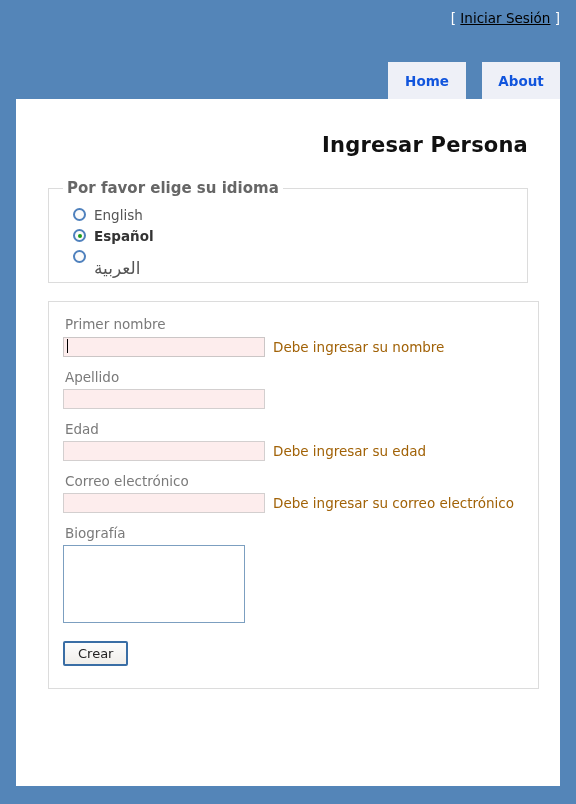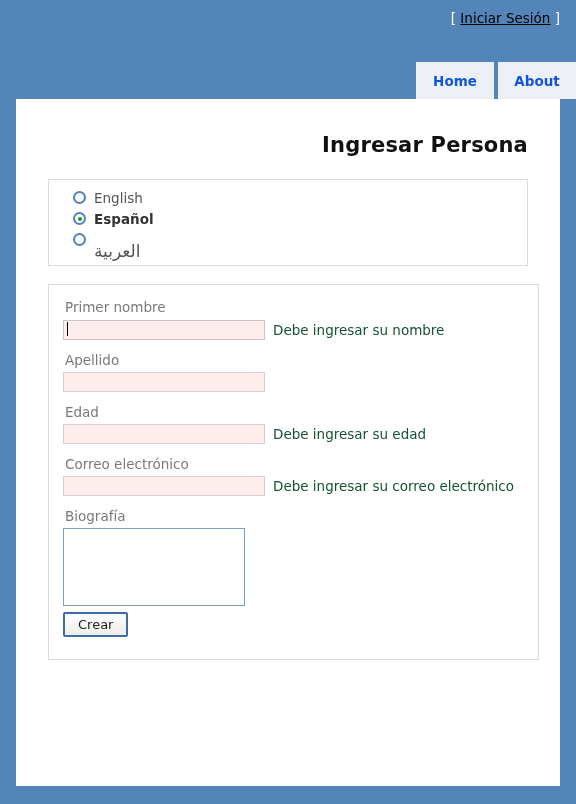--- a/index.html
+++ b/index.html
@@ -28,25 +28,25 @@
   .login-link {
     color: #000000;
     text-decoration: underline;
     cursor: pointer;
   }
 
   
   .nav-tabs {
     position: absolute;
     top: 62px;
-    right: 0;
+    right: 16px;
     height: 37px;
     display: flex;
     align-items: stretch;
-    gap: 4px;
+    gap: 16px;
   }
   .nav-tab {
     width: 78px;
     background: #eef0f7;
     color: #1155dd;
     font-weight: bold;
     font-size: 13.5px;
     display: flex;
     align-items: center;
     justify-content: center;
@@ -171,40 +171,40 @@
     top: 3px;
     width: 1px;
     height: 14px;
     background: #000000;
   }
   .input-wrap {
     position: relative;
     display: inline-block;
   }
   .error-msg {
-    color: #14532d;
+    color: #a16207;
     font-size: 13.5px;
     margin-left: 8px;
     white-space: nowrap;
   }
 
   textarea.bio-input {
     width: 182px;
     height: 78px;
     border: 1px solid #7c9fc0;
     box-sizing: border-box;
     background: #ffffff;
     resize: none;
     font-family: "DejaVu Sans", sans-serif;
     font-size: 12px;
     outline: none;
   }
 
   .submit-btn {
-    margin-top: 2px;
+    margin-top: 14px;
     background: linear-gradient(to bottom, #fdfdfd 0%, #f0eeea 100%);
     border: 2px solid #3a6ea5;
     border-radius: 2px;
     padding: 3px 13px;
     font-family: "DejaVu Sans", sans-serif;
     font-size: 13px;
     color: #222222;
     cursor: pointer;
   }
 
@@ -232,20 +232,21 @@
     <span>About</span>
   </div>
 </div>
 
 <div class="panel">
   <div class="panel-inner">
 
     <h1 class="page-title">Ingresar Persona</h1>
 
     <fieldset>
+      <legend>Por favor elige su idioma</legend>
 
       <div class="radio-row">
         <span class="radio"></span>
         <span class="radio-label">English</span>
       </div>
 
       <div class="radio-row">
         <span class="radio checked"></span>
         <span class="radio-label selected">Español</span>
       </div>

